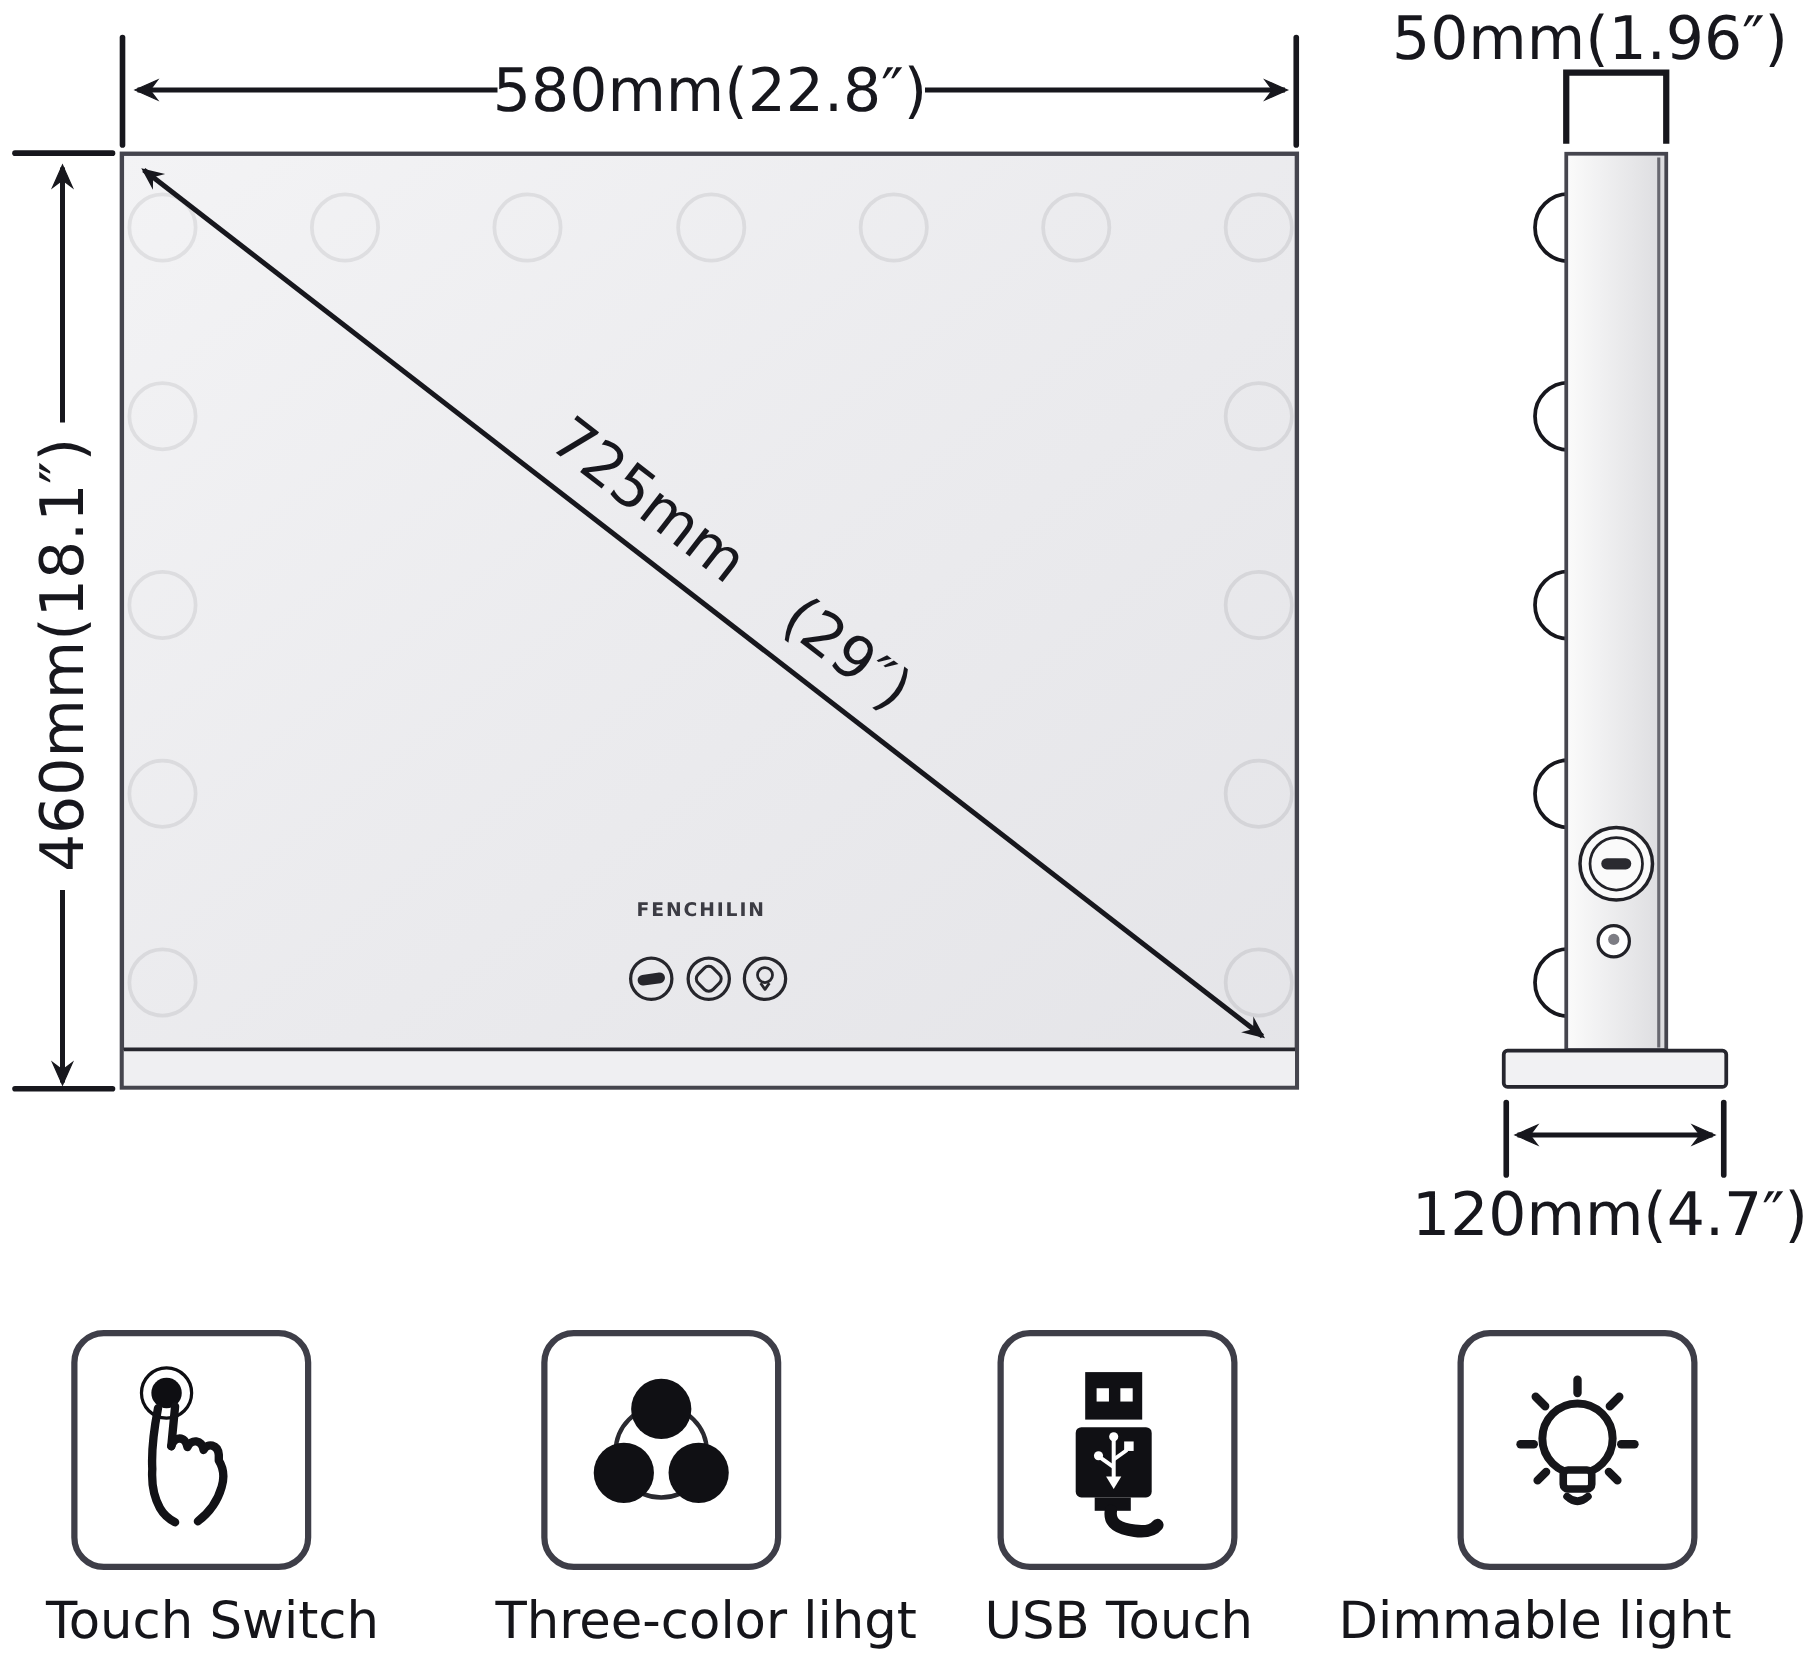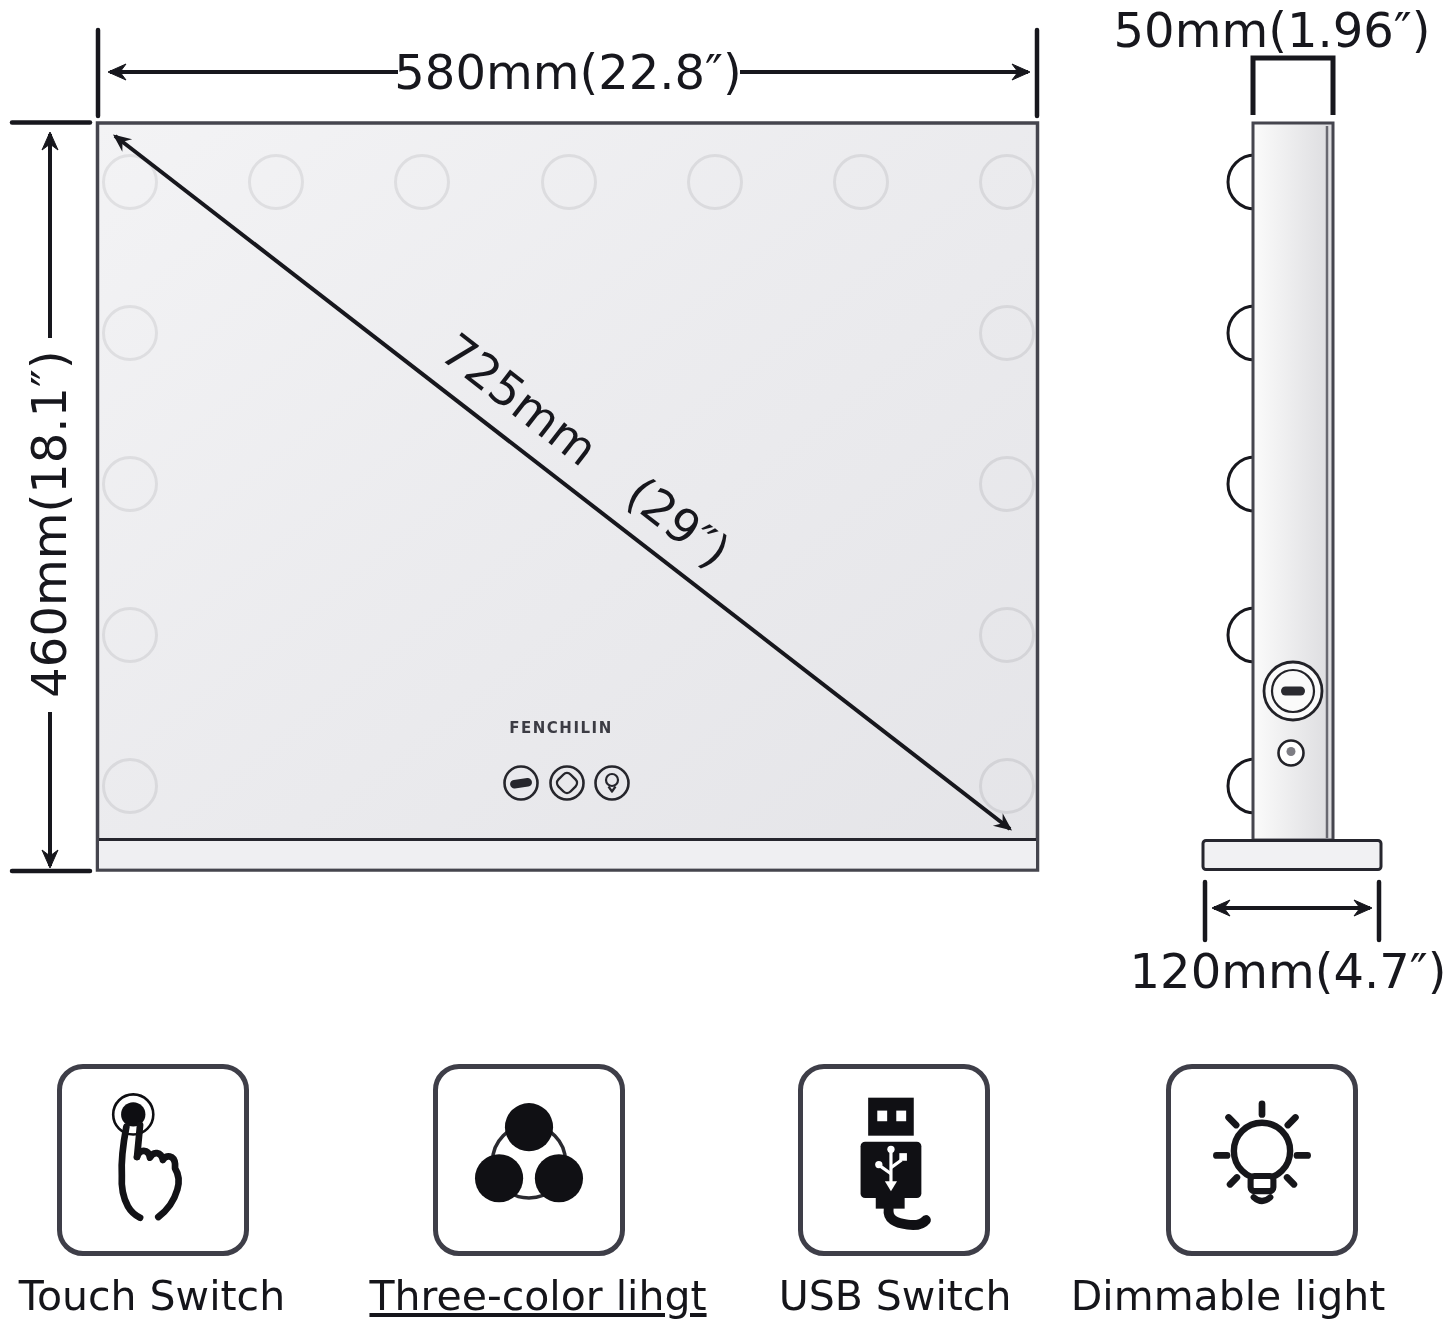--- a/index.html
+++ b/index.html
@@ -212,19 +212,19 @@
           <path d="M20,47 L27,47"></path>
           <path d="M28,22 L33,27"></path>
           <path d="M29,66 L33.5,61.5"></path>
         </g>
         <circle cx="50" cy="44" r="18.5" fill="#ffffff" stroke="#16161a" stroke-width="4.2"></circle>
         <rect x="42.5" y="60.5" width="15" height="10" rx="2.5" fill="#ffffff" stroke="#16161a" stroke-width="4"></rect>
         <path d="M44.5,74.5 Q50,79.5 55.5,74.5" fill="none" stroke="#16161a" stroke-width="4" stroke-linecap="round"></path>
       </svg>
     </div>
 
-    <div class="feature-label" style="left:152px;">Touch Switch</div>
-    <div class="feature-label" style="left:538px;text-decoration:underline;">Three-color lihgt</div>
-    <div class="feature-label" style="left:895px;">USB Switch</div>
+    <div class="feature-label" style="left:170px;">Touch Switch</div>
+    <div class="feature-label" style="left:565px;">Three-color lihgt</div>
+    <div class="feature-label" style="left:895px;">USB Touch</div>
     <div class="feature-label" style="left:1228px;">Dimmable light</div>
   </div>
 
 </div>
 
 </body></html>

